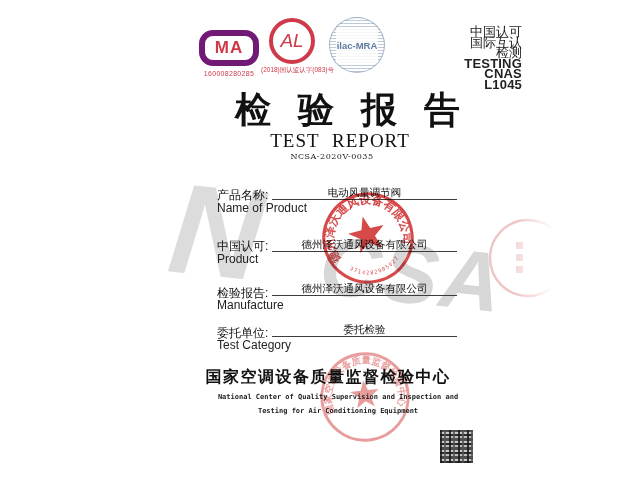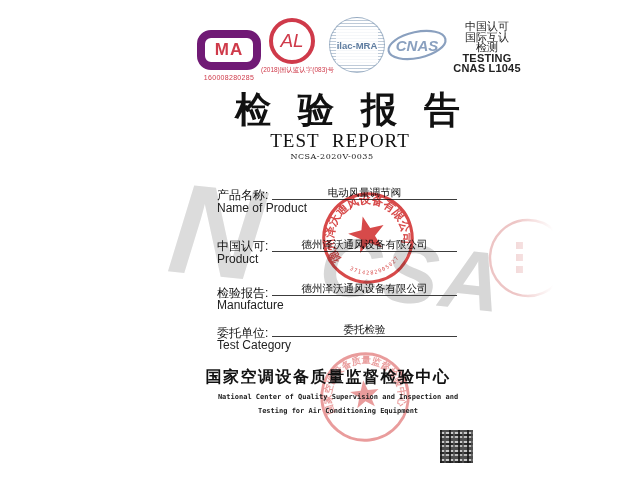--- a/index.html
+++ b/index.html
@@ -8,33 +8,33 @@
 
   
   .wm{position:absolute;z-index:1;color:#dcdcdc;font-style:italic;font-weight:bold;
       font-family:"Liberation Sans",sans-serif;line-height:1;user-select:none;}
   .wm-n{left:170px;top:168px;font-size:128px;transform:rotate(6deg);}
   .wm-csa{left:320px;top:232px;font-size:84px;letter-spacing:2px;transform:rotate(6deg);color:#d7d7d7;}
 
   
   .logo{position:absolute;text-align:center;z-index:3;}
   .cma{left:196px;top:30px;width:66px;}
-  .cma-shape{display:inline-block;width:48px;height:24px;line-height:24px;border:8px solid #701a75;
+  .cma-shape{display:inline-block;width:48px;height:24px;line-height:24px;border:6px solid #701a75;
              border-radius:14px;color:#cf3a4a;font-weight:bold;font-size:17px;letter-spacing:1px;}
   .cma-num{margin-top:4px;font-size:7px;color:#cf3a4a;letter-spacing:.3px;}
   .cal{left:261px;top:18px;width:62px;}
   .cal-shape{display:inline-block;width:38px;height:38px;line-height:38px;border:4px solid #cf3a4a;
              border-radius:50%;color:#cf3a4a;font-weight:normal;font-style:italic;font-size:19px;}
   .cal-num{margin-top:2px;font-size:6.5px;color:#cf3a4a;white-space:nowrap;}
   .ilac{left:329px;top:17px;width:56px;height:56px;border:1.5px solid rgba(125,150,178,.65);
         border-radius:50%;display:flex;align-items:center;justify-content:center;box-sizing:border-box;
         background:repeating-linear-gradient(180deg,rgba(255,255,255,0) 0 2px,rgba(125,150,178,.5) 2px 3px);}
   .ilac span{font-size:9.5px;font-weight:bold;color:#5f7da0;background:rgba(255,255,255,.85);padding:12px 1px;}
   .cnas{left:386px;top:25px;width:62px;height:40px;}
-  .accred{left:452px;top:21px;width:70px;text-align:center;font-size:11px;line-height:10.5px;color:#222;z-index:3;position:absolute;}
+  .accred{left:452px;top:27px;width:70px;text-align:right;font-size:13px;line-height:10.5px;color:#222;z-index:3;position:absolute;}
   .accred .b{font-weight:bold;letter-spacing:.2px;}
 
   
   .title-zh{position:absolute;left:14px;top:86px;width:694px;text-align:center;z-index:3;
             font-size:36px;font-weight:bold;letter-spacing:27px;color:#111;}
   .title-en{position:absolute;left:0;top:130px;width:680px;text-align:center;z-index:3;
             font-family:"Liberation Serif",serif;font-size:19px;letter-spacing:1px;word-spacing:7px;color:#111;}
   .report-no{position:absolute;left:0;top:152px;width:664px;text-align:center;z-index:3;
              font-family:"DejaVu Serif",serif;font-size:8px;letter-spacing:.5px;color:#222;}
 
@@ -80,26 +80,20 @@
 
   <div class="logo cal">
     <div class="cal-shape">AL</div>
     <div class="cal-num">(2018)国认监认字(083)号</div>
   </div>
 
   <div class="logo ilac">
     <span>ilac-MRA</span>
   </div>
 
-  <div class="logo cnas">
-    <svg width="62" height="40" viewBox="0 0 62 40">
-      <ellipse cx="31" cy="20" rx="29" ry="13" fill="none" stroke="#8aa0bf" stroke-width="2.2" transform="rotate(-12 31 20)"></ellipse>
-      <text x="31" y="26" text-anchor="middle" font-size="15" font-weight="bold" font-style="italic" fill="#8aa0bf" font-family="Liberation Sans, sans-serif">CNAS</text>
-    </svg>
-  </div>
 
   <div class="accred">
     <div>中国认可</div>
     <div>国际互认</div>
     <div>检测</div>
     <div class="b">TESTING</div>
     <div class="b">CNAS L1045</div>
   </div>
 
   <div class="title-zh">检验报告</div>

